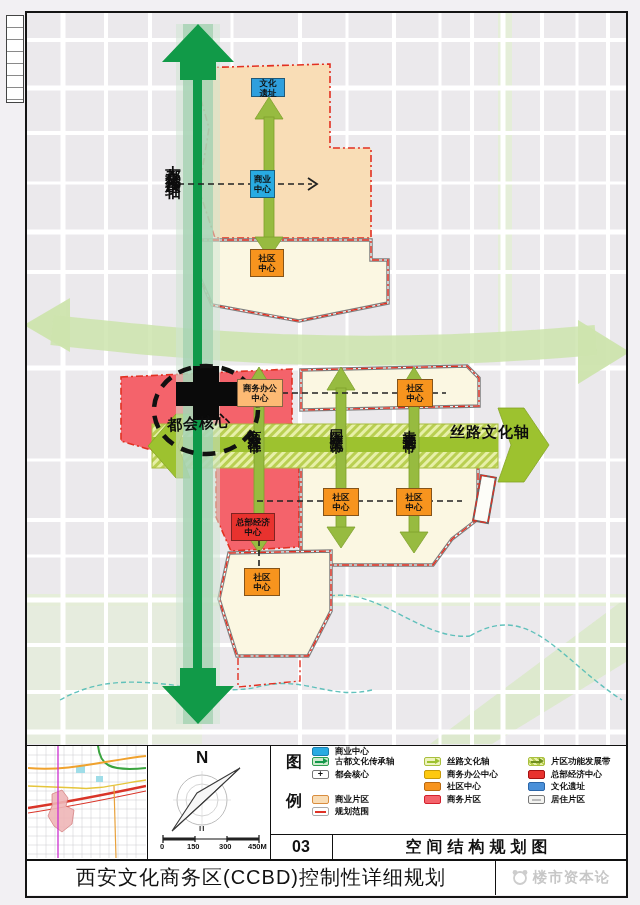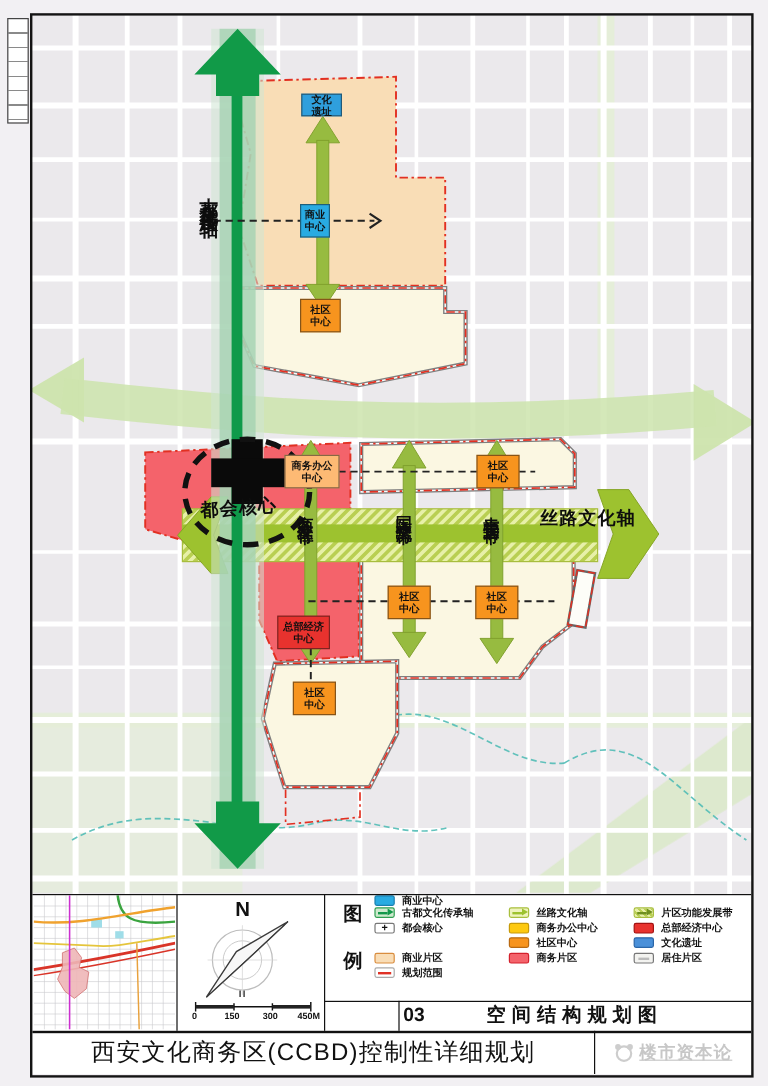--- a/index.html
+++ b/index.html
@@ -54,25 +54,25 @@
   .sym-cyan{background:#29abe2;border-color:#1b7fae;}
   .sym-peach{background:#f9ddb6;border-color:#d98d3f;}
   .sym-yellow{background:#fec90f;border-color:#c79a08;}
   .sym-orange{background:#f7941e;border-color:#b96a12;}
   .sym-pink{background:#f4636b;border-color:#d3202c;}
   .sym-red{background:#e8322e;border-color:#a31212;}
   .sym-blue{background:#4a90d9;border-color:#2b66a8;}
   .sym-resid{background:#f3f3f0;border-color:#777;}
   .sym-resid::before{content:"";position:absolute;left:3px;right:3px;top:3px;height:2px;background:#bbb;}
   
-  .strip-num{position:absolute;left:270px;top:834px;width:62px;height:25px;line-height:25px;text-align:center;font-size:16px;font-weight:bold;color:#111;z-index:5;margin-left:44px;}
+  .strip-num{position:absolute;left:270px;top:834px;width:62px;height:25px;line-height:25px;text-align:center;font-size:16px;font-weight:bold;color:#111;z-index:5;}
   .strip-title{position:absolute;left:332px;top:834px;width:294px;height:25px;line-height:25px;text-align:center;font-size:16px;font-weight:bold;letter-spacing:5px;color:#111;z-index:5;}
   .main-title{position:absolute;left:27px;top:859px;width:468px;height:36px;line-height:36px;text-align:center;font-size:20px;font-weight:normal;color:#111;z-index:5;letter-spacing:1px;}
   .logo-cell{position:absolute;left:495px;top:859px;width:131px;height:36px;display:flex;align-items:center;justify-content:center;gap:4px;z-index:5;}
-  .logo-text{font-size:14.5px;font-weight:bold;color:#c7c7c7;letter-spacing:1px;text-decoration:underline;}
+  .logo-text{font-size:14.5px;font-weight:bold;color:#c7c7c7;letter-spacing:1px;}
 </style>
 </head>
 <body>
 
 <div class="page">
 
   <div class="edge-strip"></div>
 
   <svg class="map-svg" width="601" height="733" viewBox="26 12 601 733">
     <defs>

